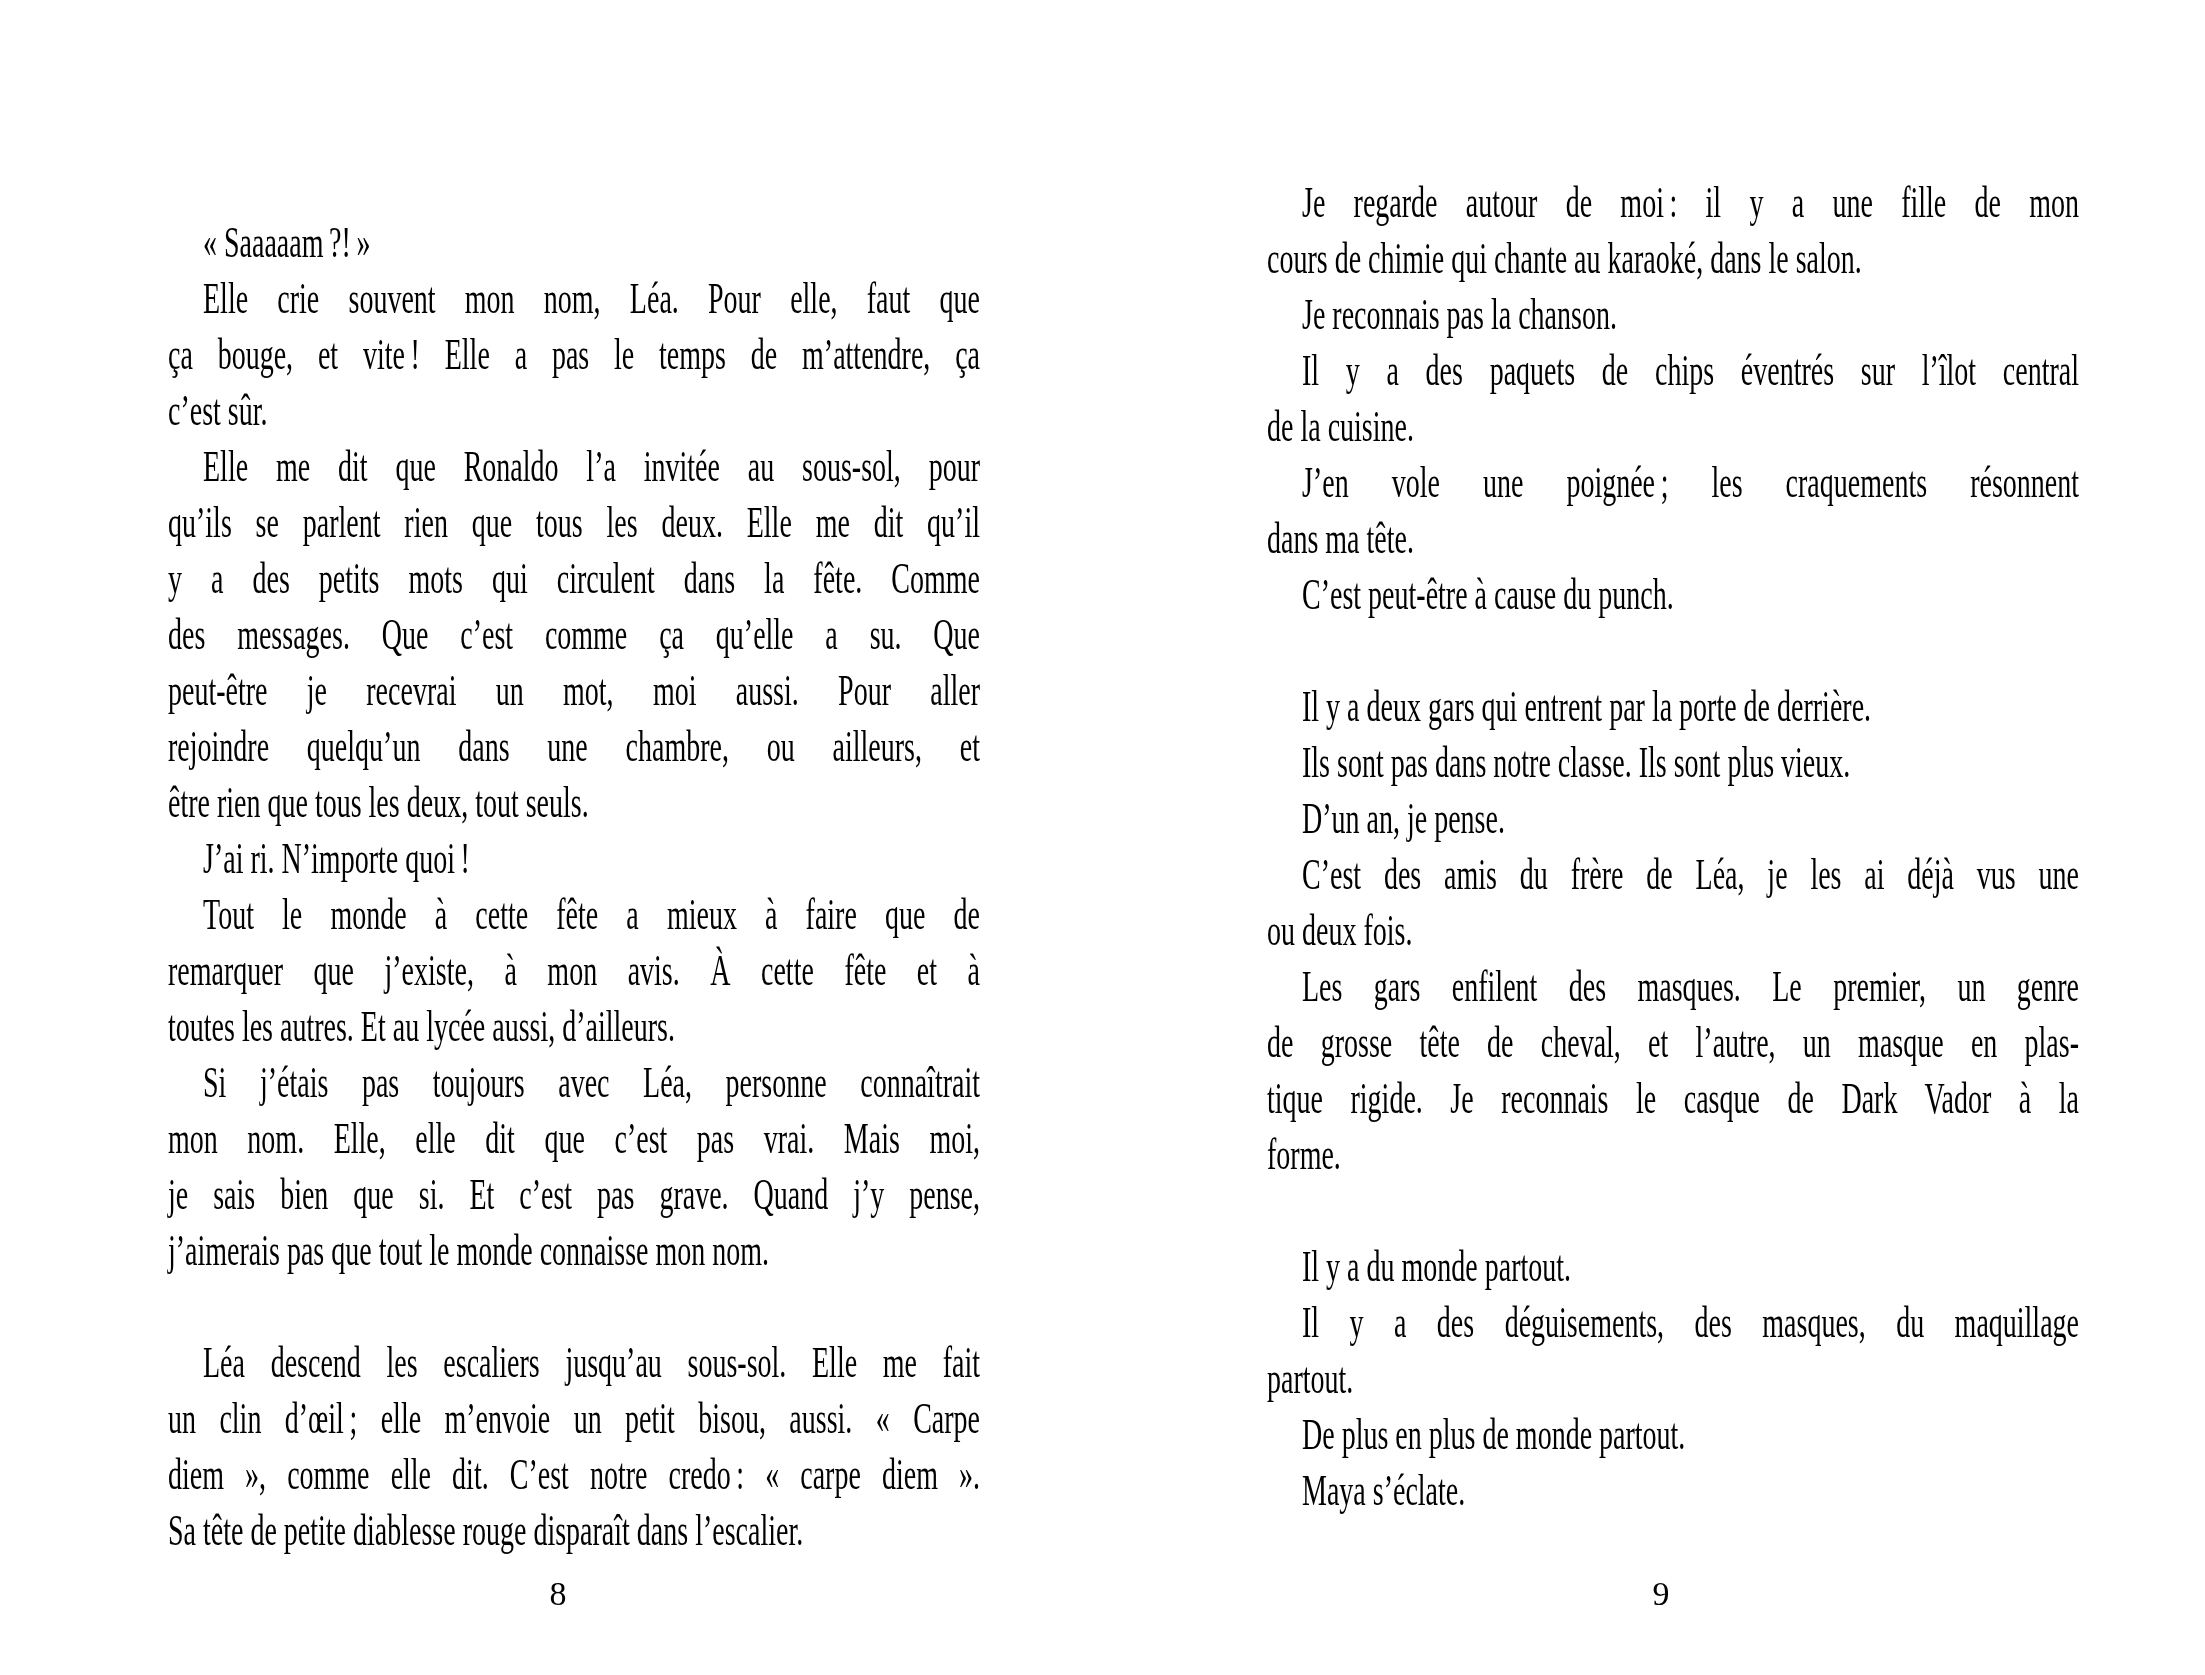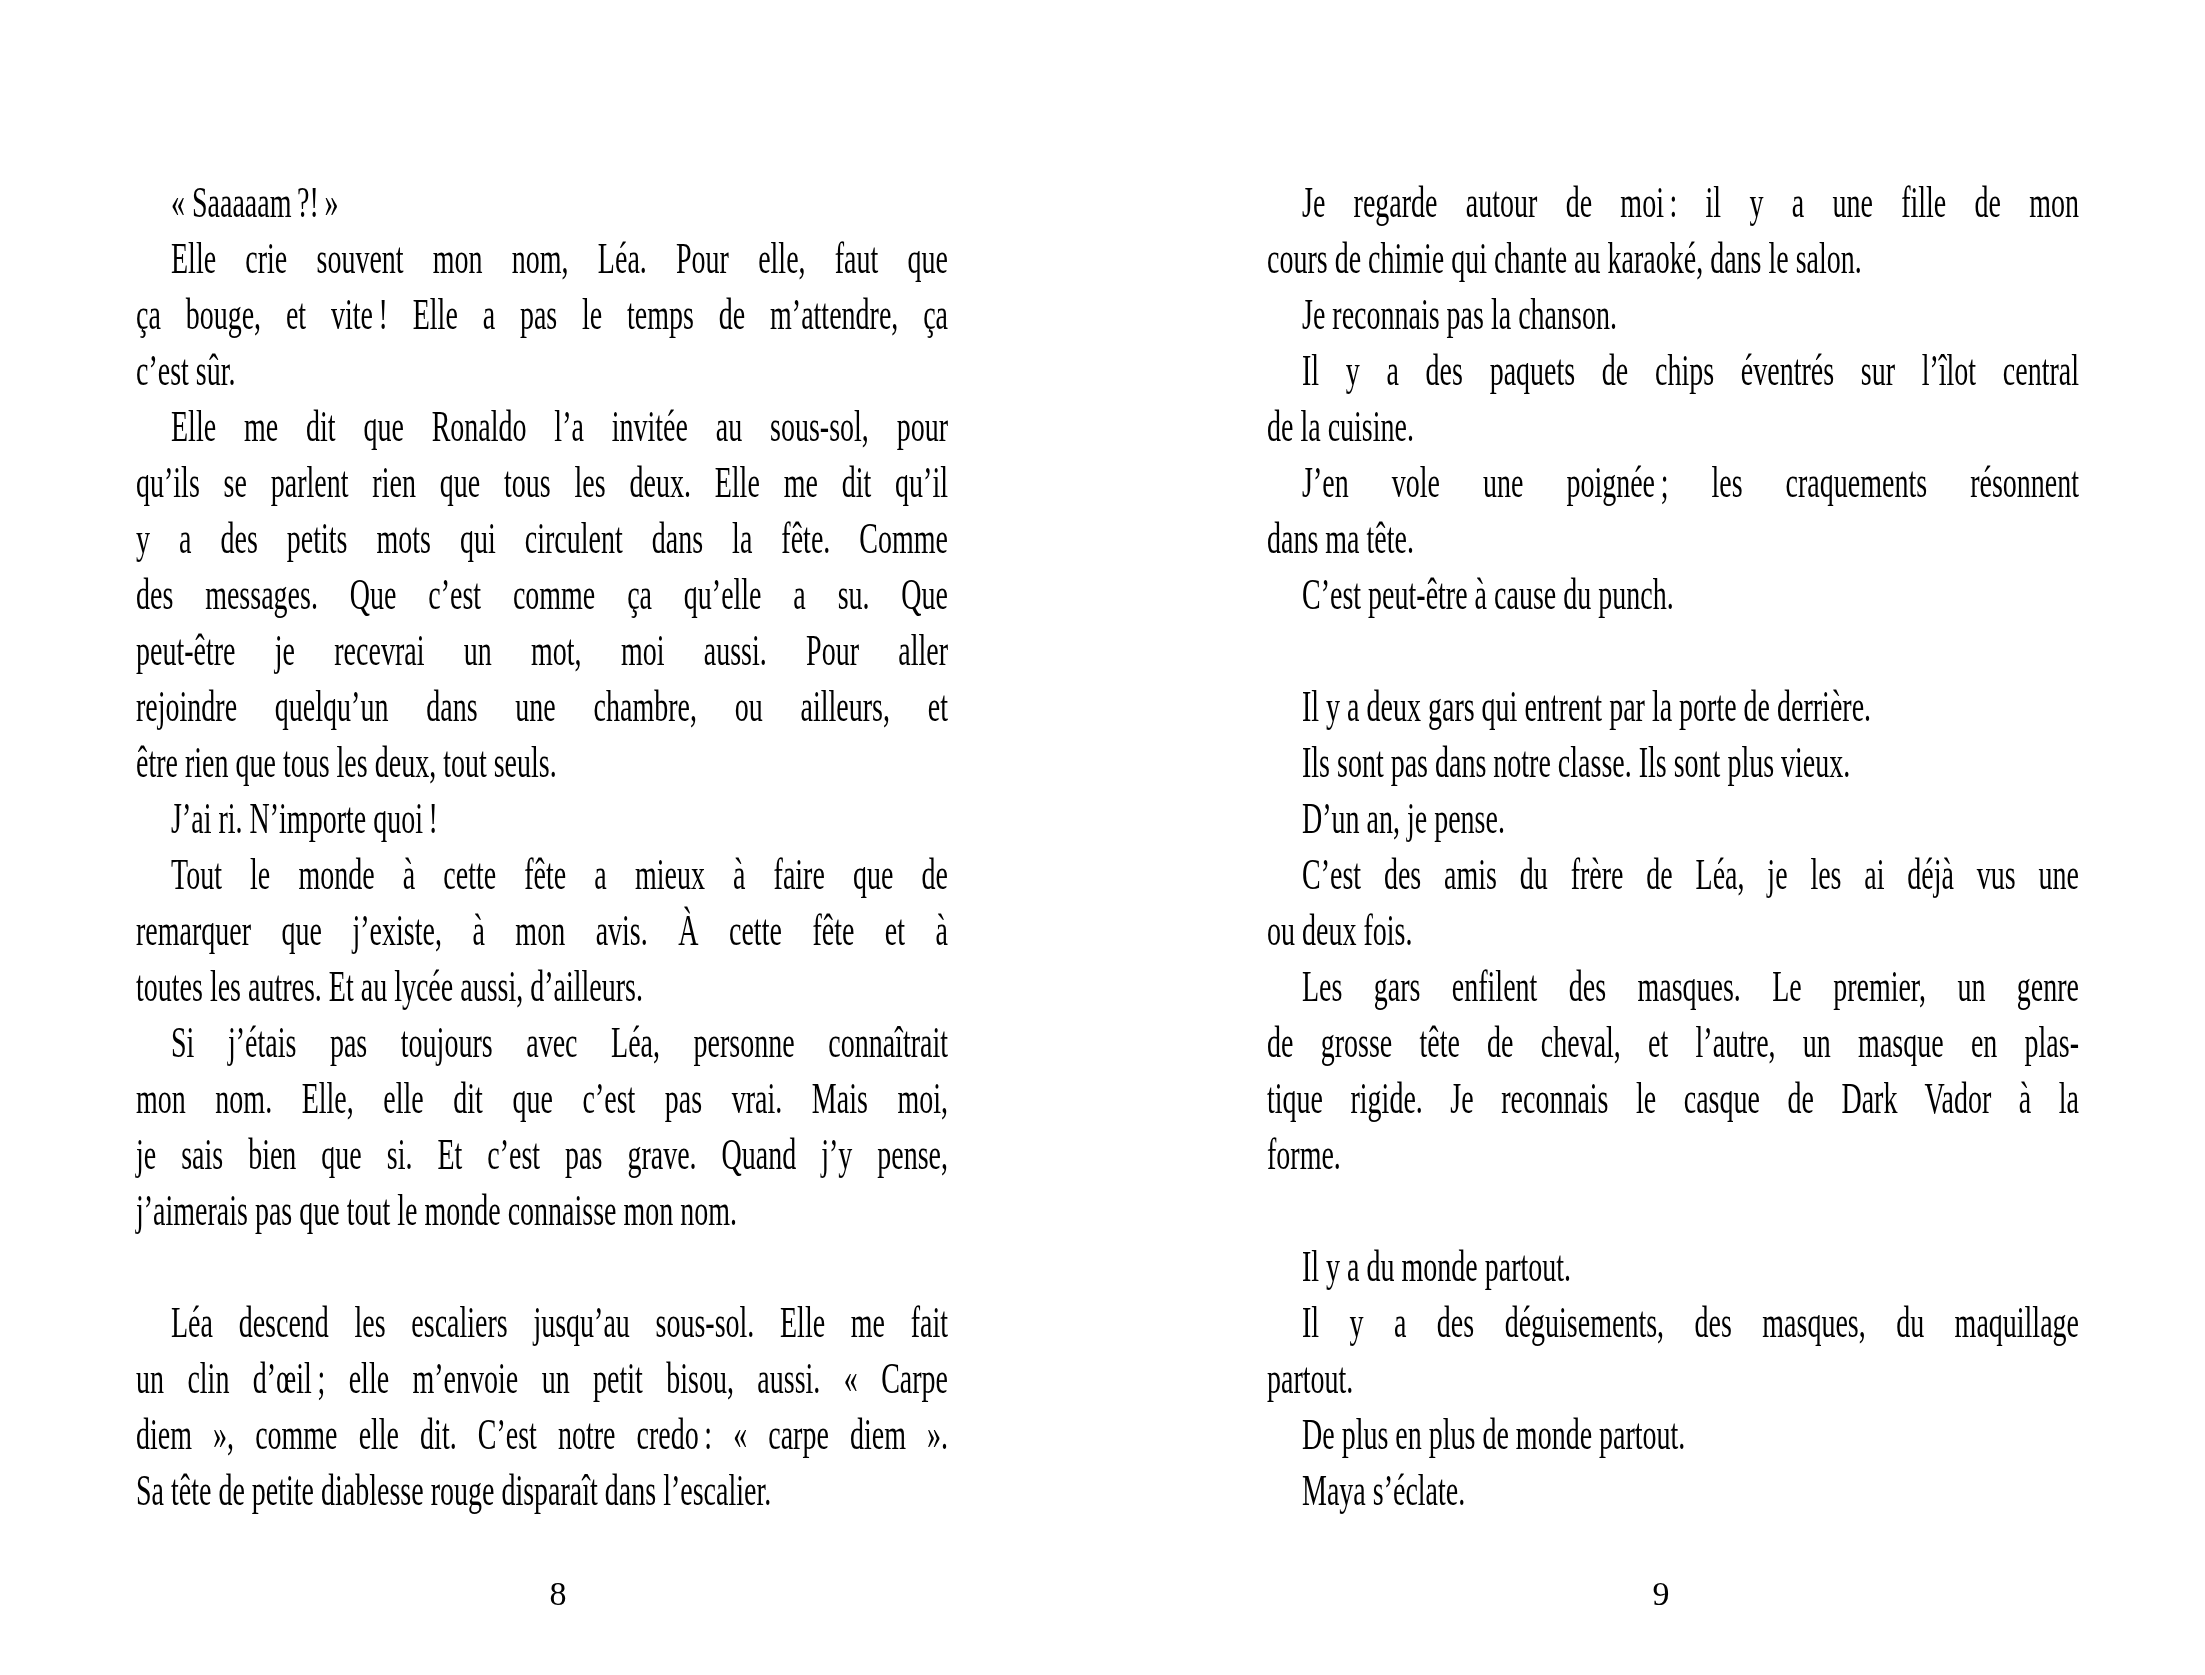--- a/index.html
+++ b/index.html
@@ -23,21 +23,21 @@
     width: 1102px;
   }
   .page-left  { left: 0; }
   .page-right { left: 1103px; }
 
   .text-block {
     position: absolute;
     top: 175px;
     width: 812px;
   }
-  .page-left  .text-block { left: 136px; }
+  .page-left  .text-block { left: 168px; margin-top: 40px; }
   .page-right .text-block { left: 164px; } 
 
   .line {
     height: 56px;
     line-height: 56px;
     font-size: 28px;
     letter-spacing: 0px;
     transform: scaleY(1.55);
     transform-origin: 50% 50%;
     text-align: left;

